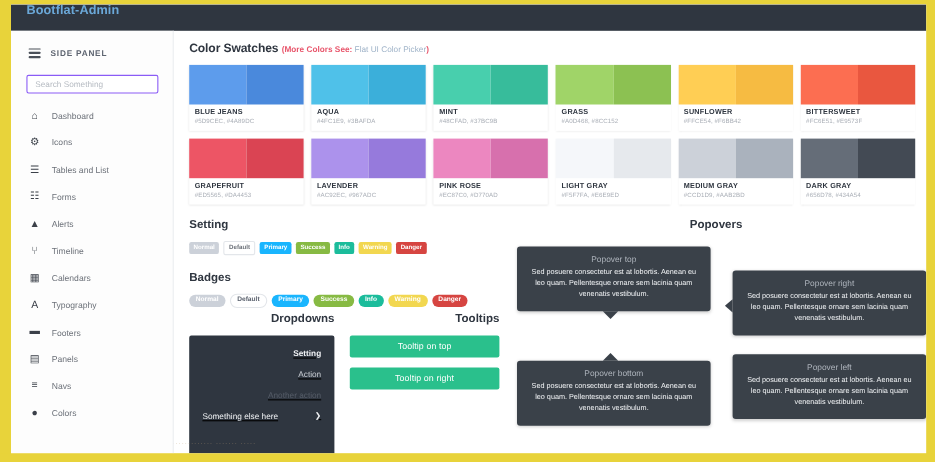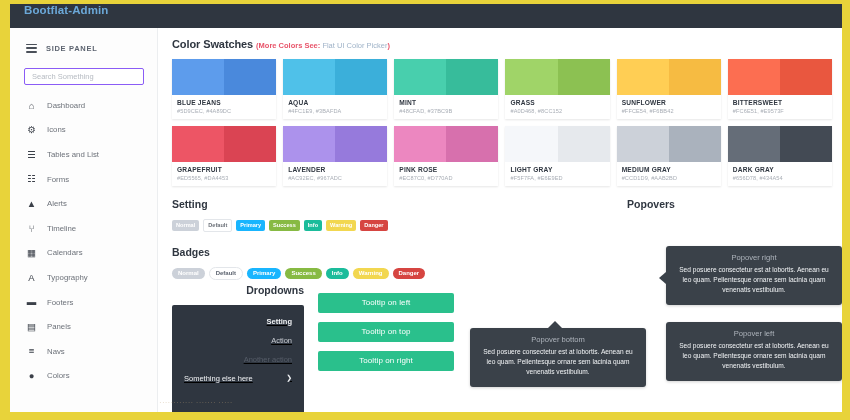--- a/index.html
+++ b/index.html
@@ -379,32 +379,37 @@
                   <div class="dd-item head"><span>Setting</span></div>
                   <div class="dd-item "><span>Action</span></div>
                   <div class="dd-item dim"><span>Another action</span></div>
                   <div class="dd-item row">
                     <span>Something else here</span>
                     <span class="ar">❯</span>
                   </div>
                 </div>
             </div>
             <div class="tt-col">
+              <div class="blk-title">Tooltips</div>
               <div id="ttbtns">
-                  <div class="tt-btn" style="background: rgb(42, 192, 140);">Tooltip on left</div>
                   <div class="tt-btn" style="background: rgb(42, 192, 140);">Tooltip on top</div>
                   <div class="tt-btn" style="background: rgb(42, 192, 140);">Tooltip on right</div>
                 </div>
             </div>
           </div>
         </div>
 
         <div class="rcol">
           <div class="blk-title">Popovers</div>
           <div id="pops" style="position:relative;height:210px">
+              <div class="pop" style="left: 0px; top: 14px; width: 176px;">
+                <div class="ph">Popover top</div>
+                <div class="pb">Sed posuere consectetur est at lobortis. Aenean eu leo quam. Pellentesque ornare sem lacinia quam venenatis vestibulum.</div>
+                <div class="arr down" style="left:78px;bottom:-7px"></div>
+              </div>
               <div class="pop" style="left: 196px; top: 36px; width: 176px;">
                 <div class="ph">Popover right</div>
                 <div class="pb">Sed posuere consectetur est at lobortis. Aenean eu leo quam. Pellentesque ornare sem lacinia quam venenatis vestibulum.</div>
                 <div class="arr left" style="left:-7px;top:26px"></div>
               </div>
               <div class="pop" style="left: 0px; top: 118px; width: 176px;">
                 <div class="ph">Popover bottom</div>
                 <div class="pb">Sed posuere consectetur est at lobortis. Aenean eu leo quam. Pellentesque ornare sem lacinia quam venenatis vestibulum.</div>
                 <div class="arr up" style="left:78px;top:-7px"></div>
               </div>

